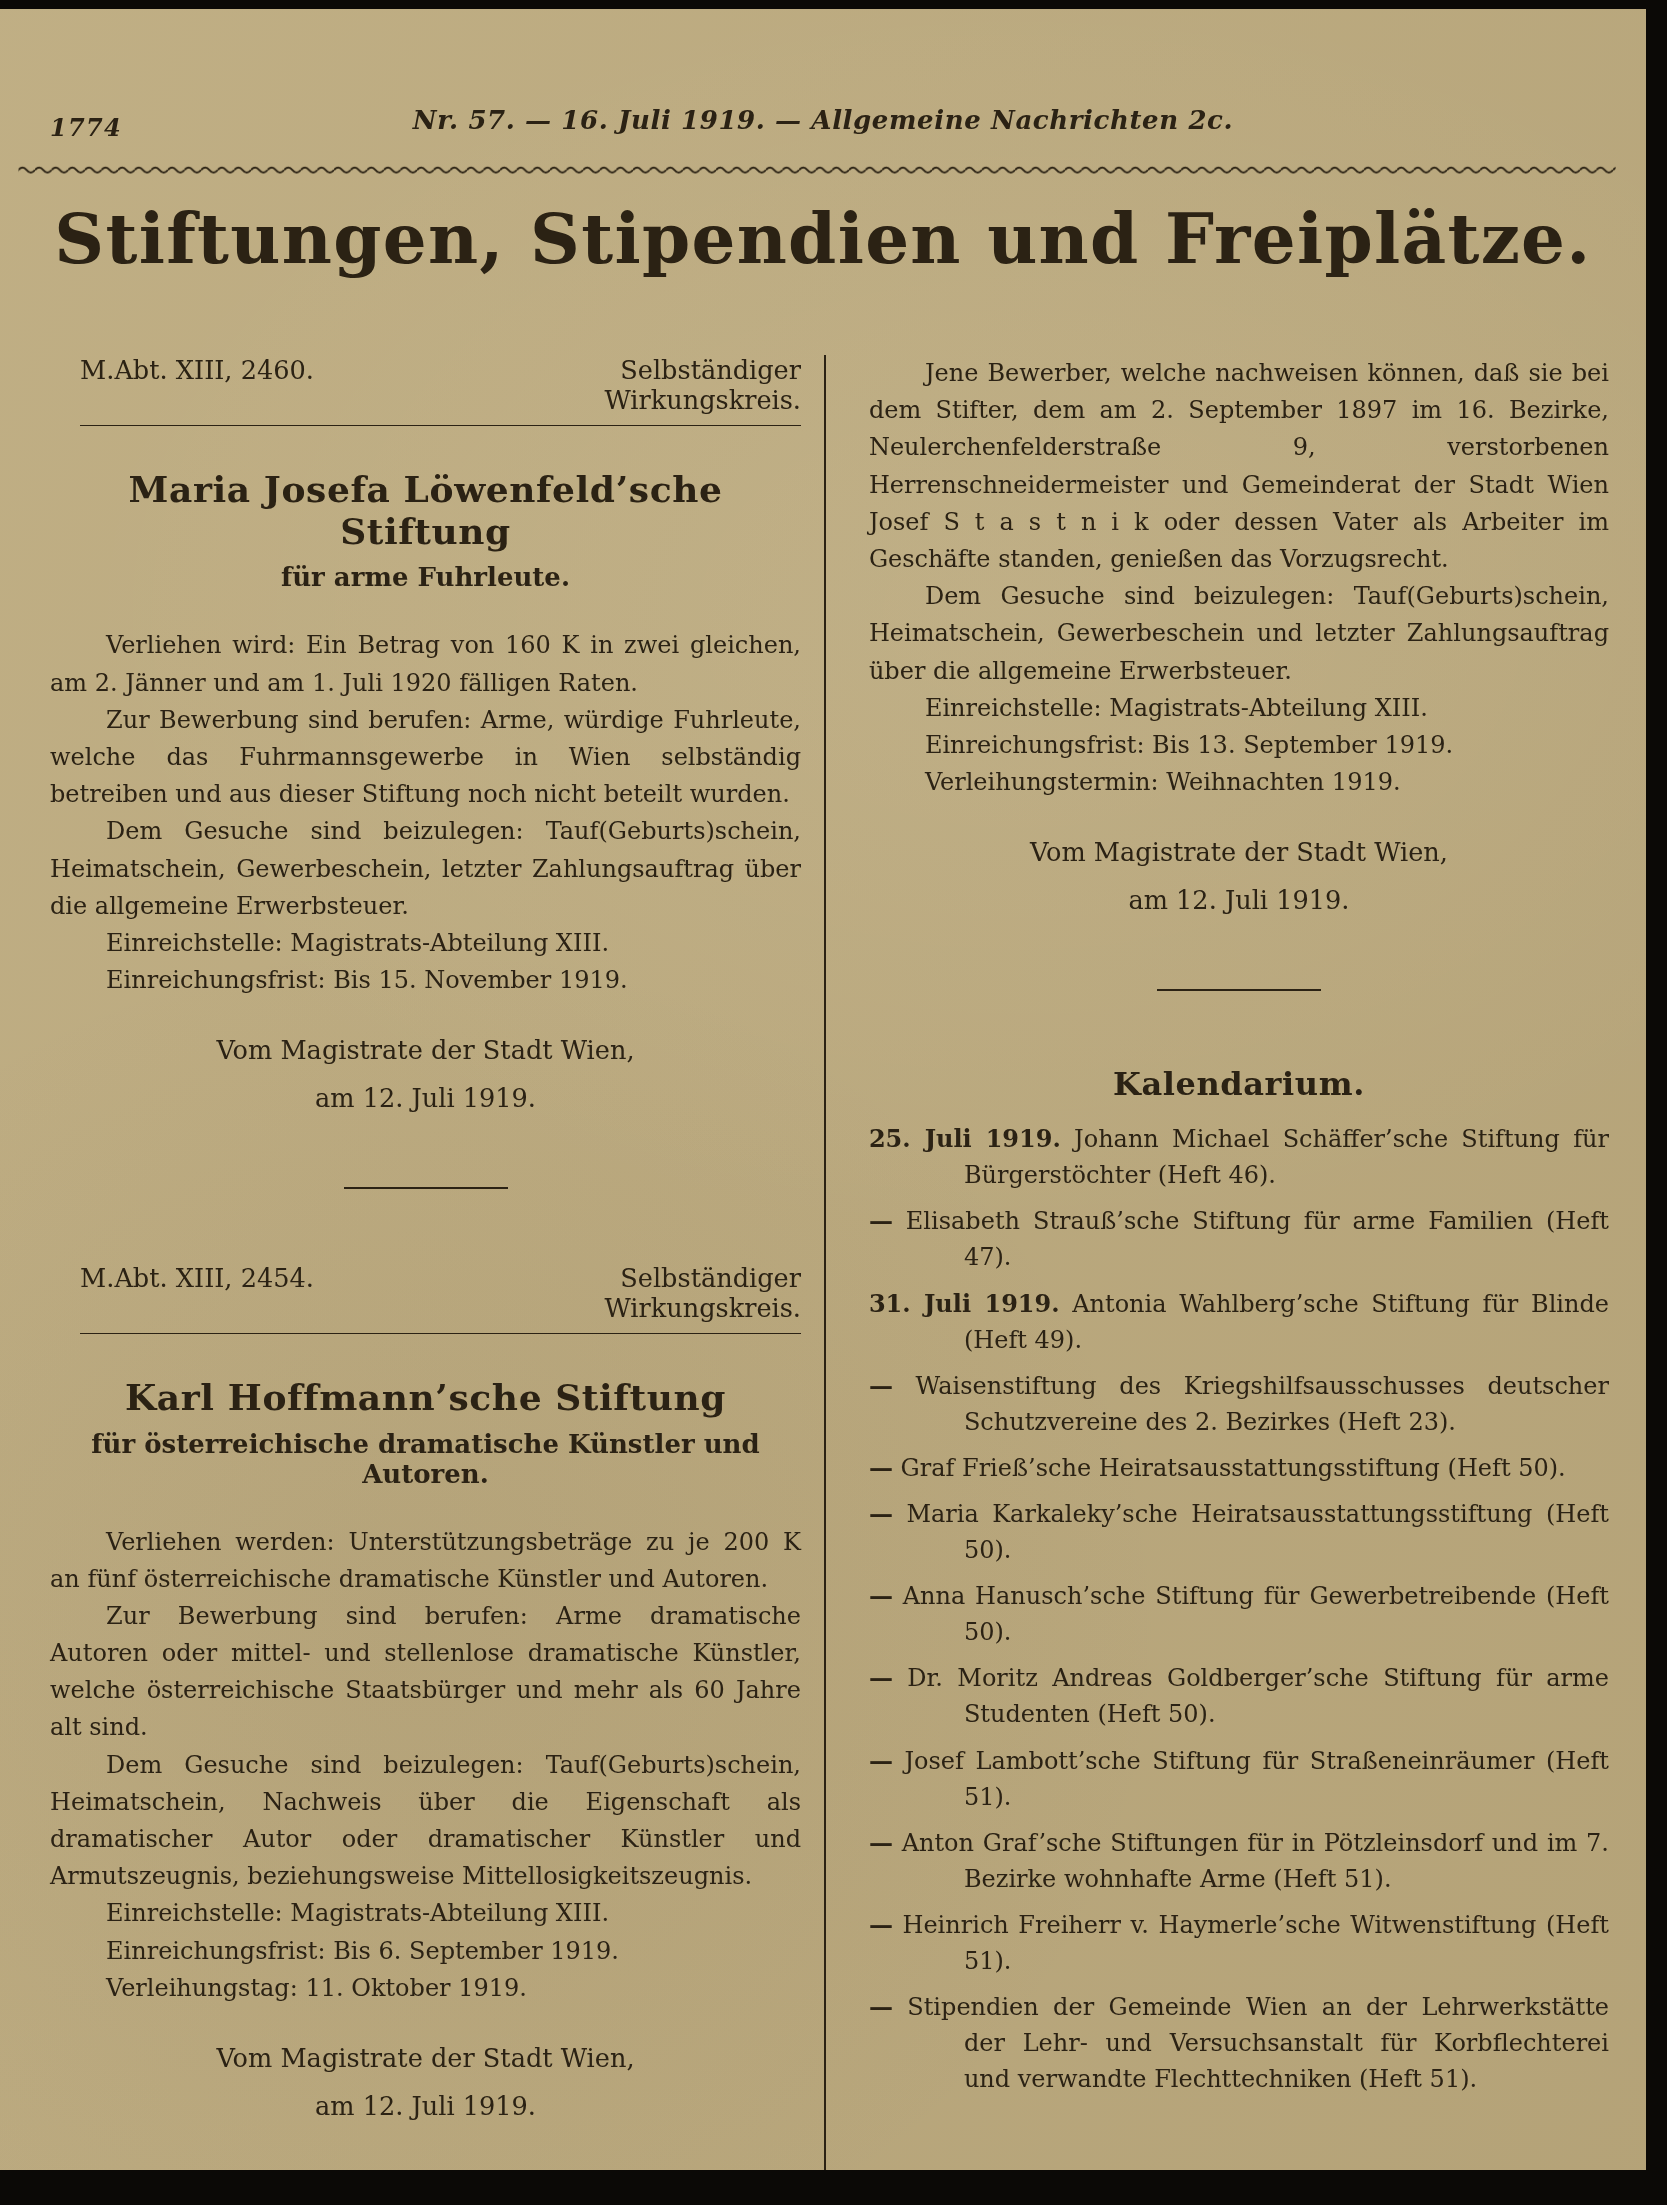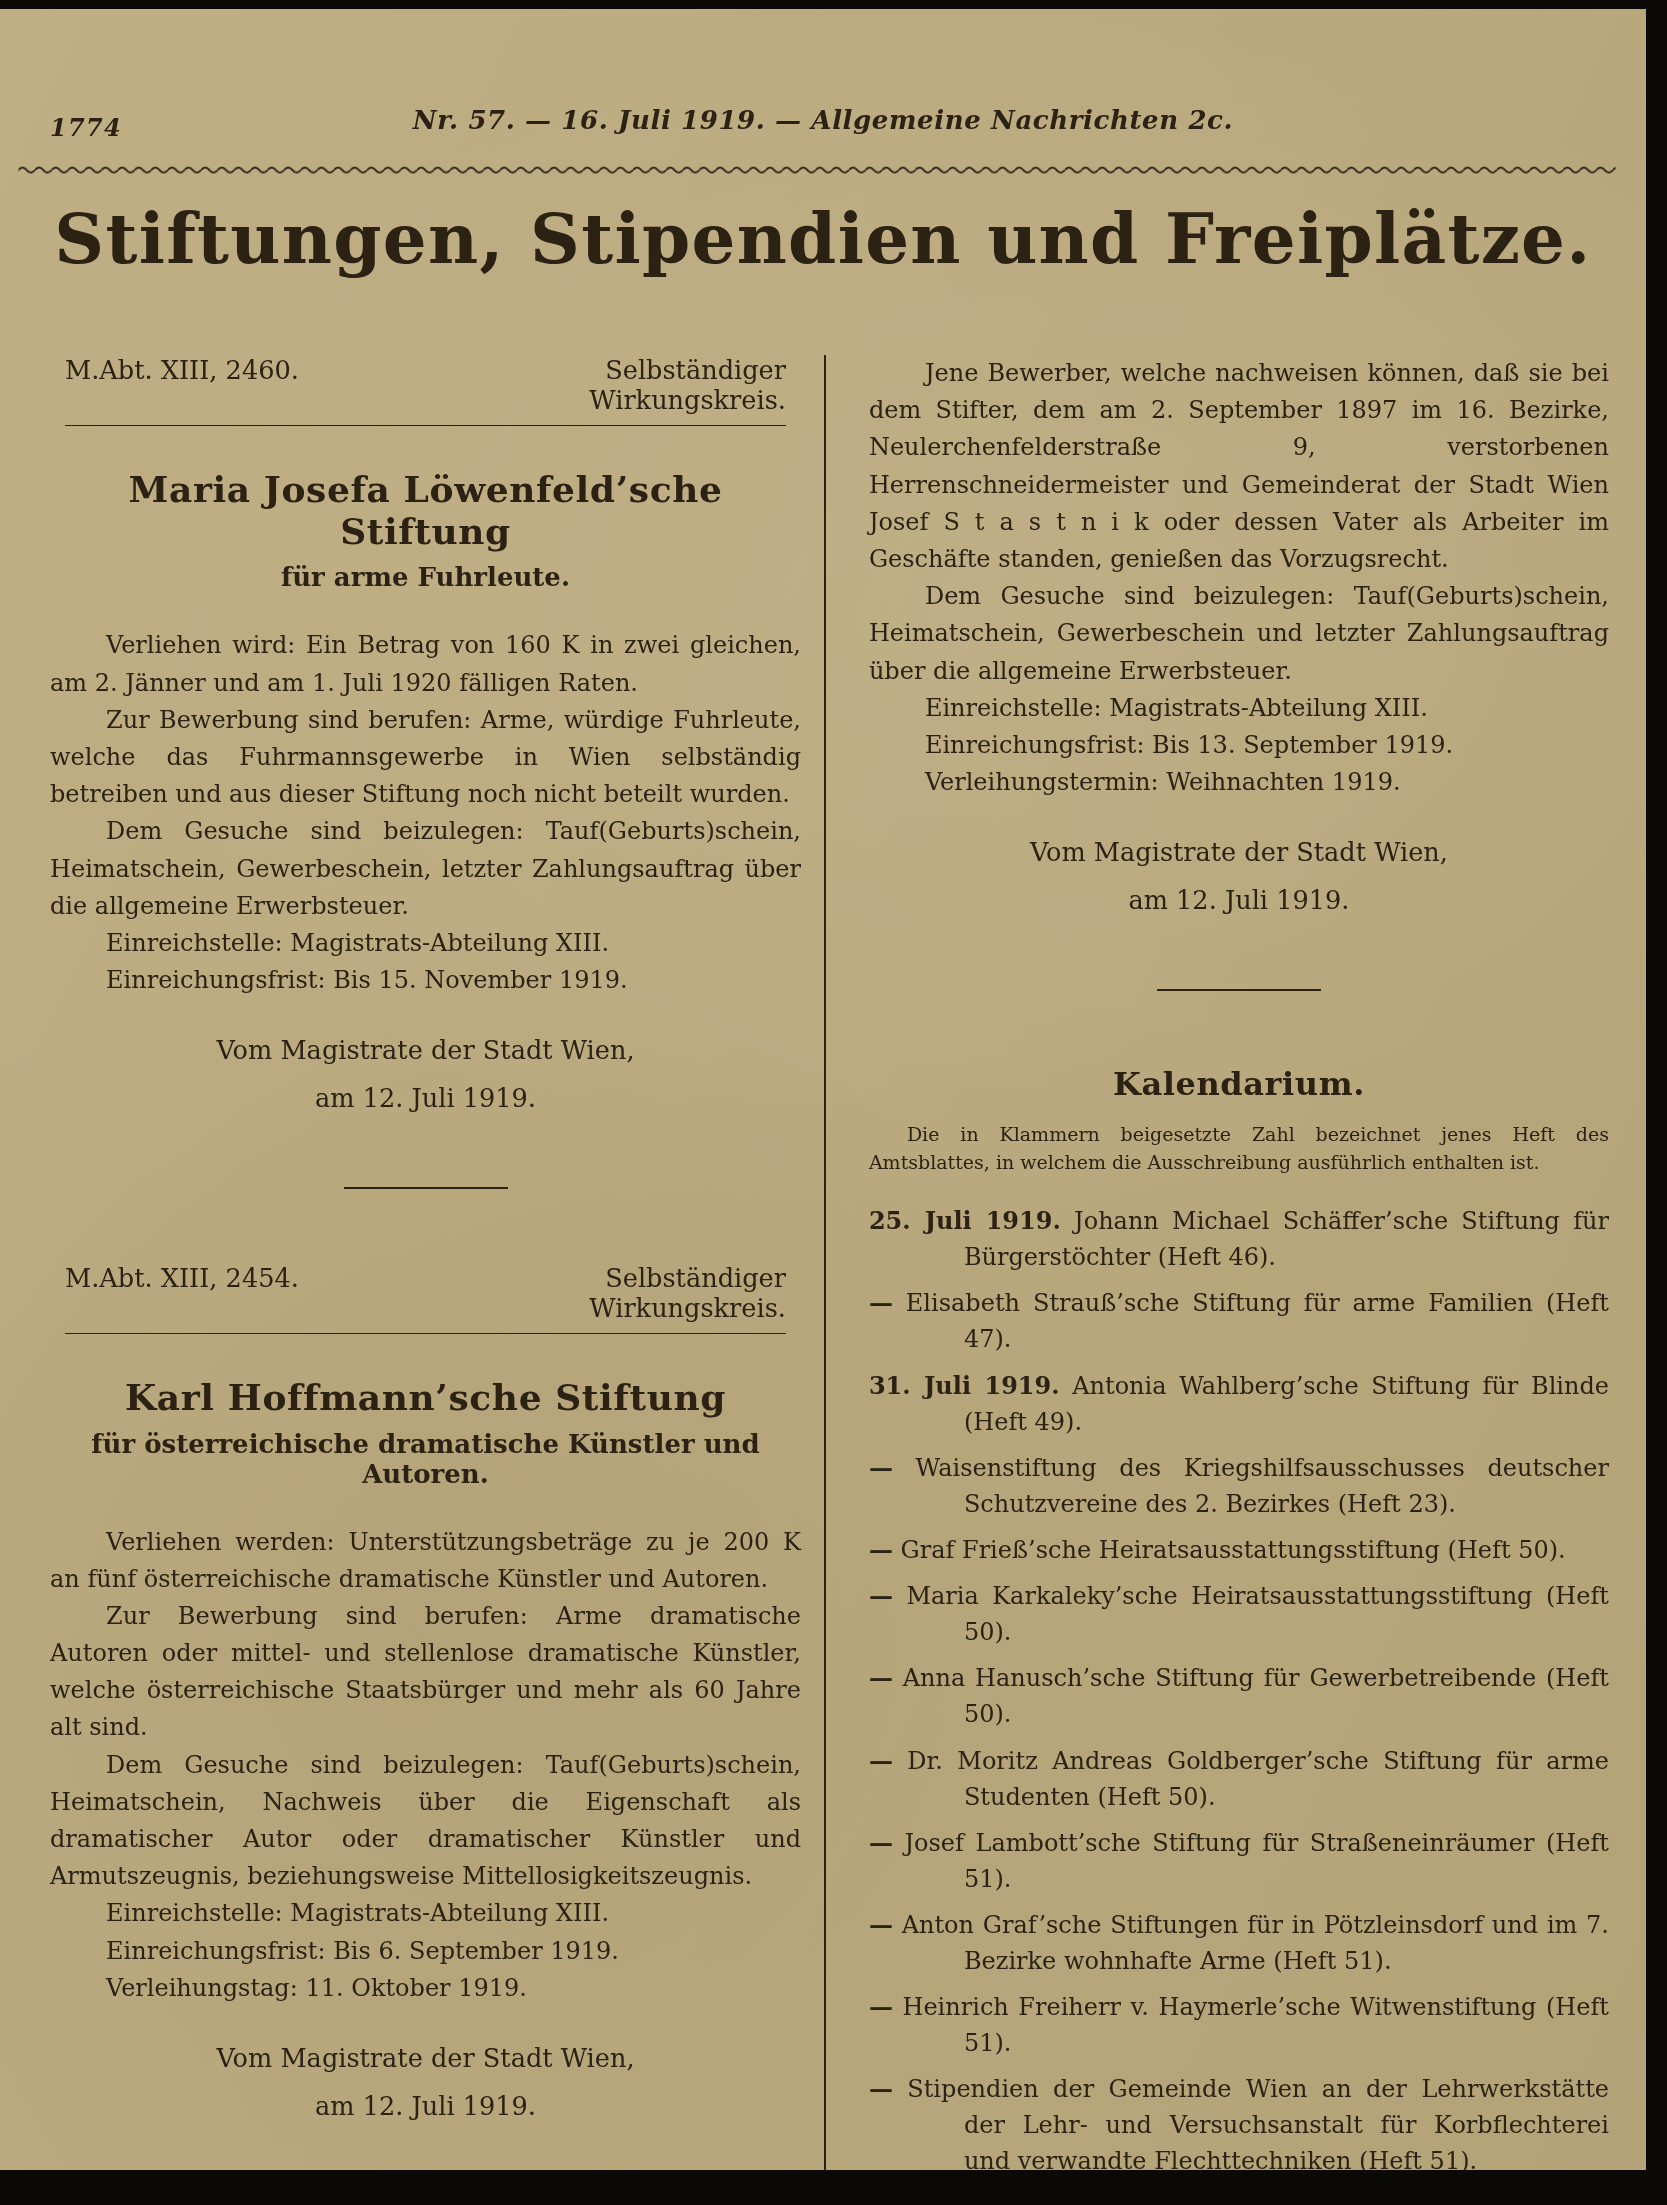--- a/index.html
+++ b/index.html
@@ -23,21 +23,21 @@
   .wavy{position:absolute;top:154px;left:16.6px;width:1600px;height:11.5px;}
   .main-title{
     position:absolute;top:189px;left:0;width:100%;text-align:center;
     font-size:69px;font-weight:bold;margin:0;letter-spacing:1.3px;
   }
   .columns{position:absolute;top:346px;left:50px;right:37px;display:flex;align-items:stretch;}
   .col-left{width:774px;padding-right:23px;box-sizing:border-box;}
   .divider{width:1.9px;background:#2b2214;min-height:1825px;}
   .col-right{flex:1;padding-left:43px;min-width:0;}
 
-  .meta-row{display:flex;justify-content:center;font-size:25.6px;margin:0 0 42px;}
+  .meta-row{display:flex;justify-content:flex-end;font-size:25.6px;margin:0 0 42px;}
   .meta-ref{flex:0 0 46%;border-bottom:1.9px solid #2b2214;padding-bottom:10.2px;}
   .meta-scope{flex:0 0 50%;border-bottom:1.9px solid #2b2214;padding-bottom:10.2px;text-align:right;}
 
   .sec-h{font-size:36px;font-weight:bold;text-align:center;margin:0 0 10.2px;letter-spacing:0.6px;}
   .sec-sub{font-size:26px;font-weight:bold;text-align:center;margin:0 0 35px;}
   .para{font-size:24px;line-height:1.55;text-align:justify;text-indent:56px;margin:0;}
   .bold{font-weight:normal;}
   .closing-1{font-size:25.6px;font-weight:normal;text-align:center;margin:36px 0 0;}
   .closing-2{font-size:25.6px;text-align:center;margin:18px 0 0;}
   .section-rule{width:164px;height:1.9px;background:#2b2214;margin:74px auto;}
@@ -150,21 +150,20 @@
 
         </div>
         <p class="closing-1">Vom Magistrate der Stadt Wien,</p>
         <p class="closing-2">am 12. Juli 1919.</p>
       </section>
 
       <div class="section-rule"></div>
 
       <section>
         <h2 class="kal-title">Kalendarium.</h2>
-        <p class="kal-intro">Die in Klammern beigesetzte Zahl bezeichnet jenes Heft des Amtsblattes, in welchem die Ausschreibung ausführlich enthalten ist.</p>
         <div class="kal-list">
 
             <div class="kal-item"><span class="kal-date">25. Juli 1919.</span> <span>Johann Michael Schäffer’sche Stiftung für Bürgerstöchter (Heft 46).</span></div>
 
             <div class="kal-item"><span class="kal-date">—</span> <span>Elisabeth Strauß’sche Stiftung für arme Familien (Heft 47).</span></div>
 
             <div class="kal-item"><span class="kal-date">31. Juli 1919.</span> <span>Antonia Wahlberg’sche Stiftung für Blinde (Heft 49).</span></div>
 
             <div class="kal-item"><span class="kal-date">—</span> <span>Waisenstiftung des Kriegshilfsausschusses deutscher Schutzvereine des 2. Bezirkes (Heft 23).</span></div>
 

